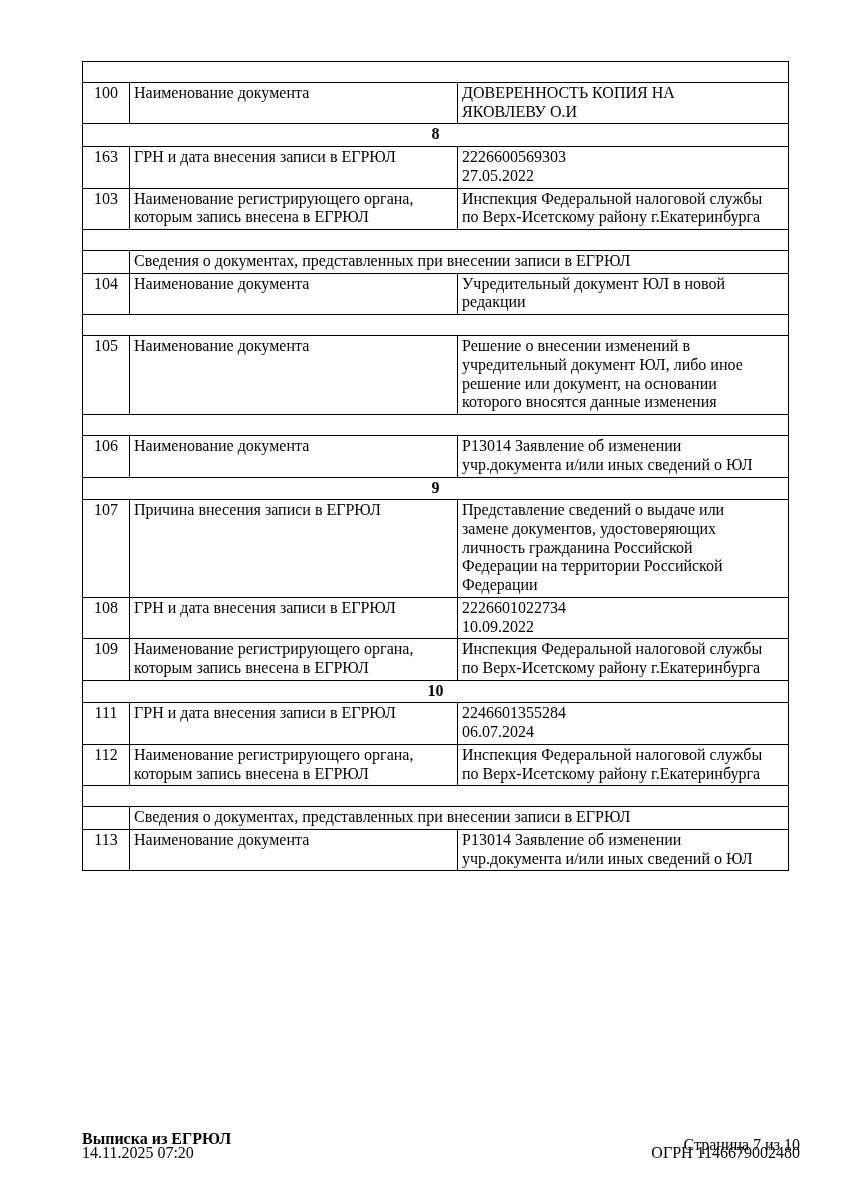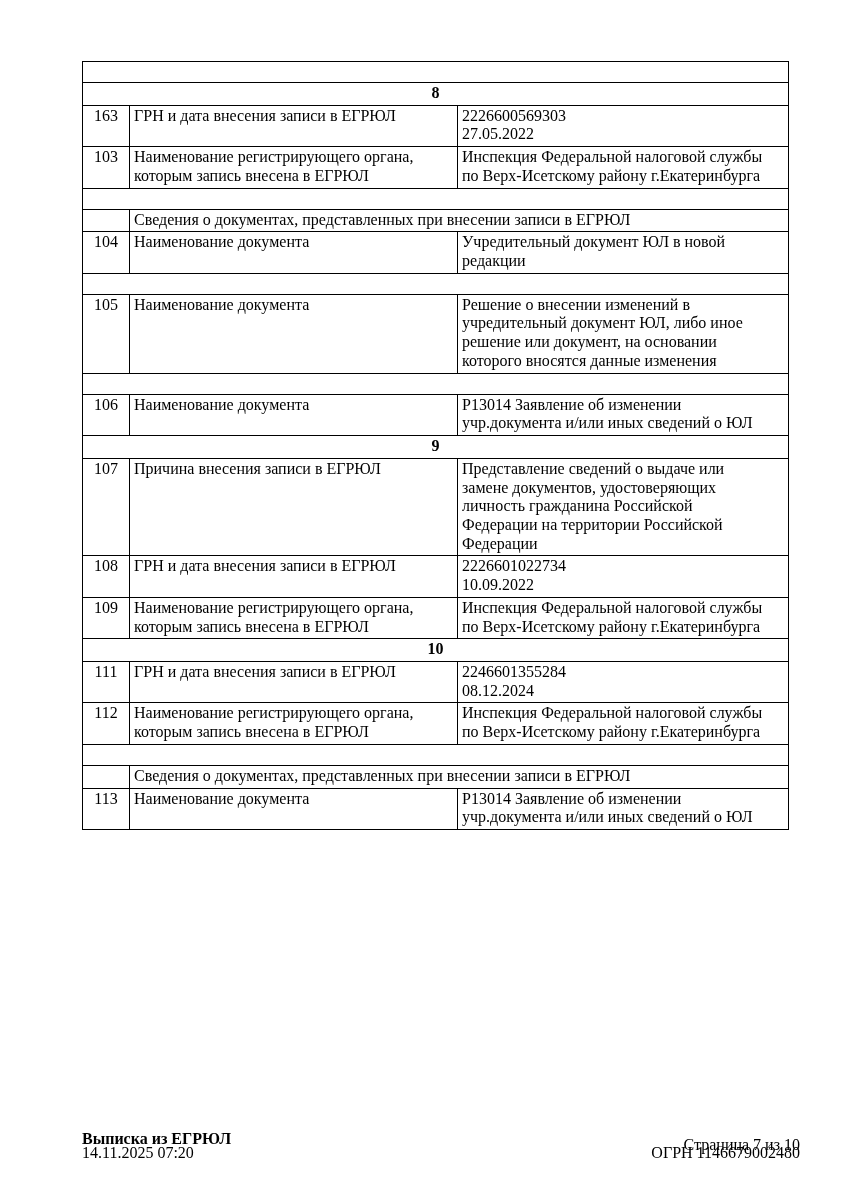--- a/index.html
+++ b/index.html
@@ -90,20 +90,26 @@
     <col style="width:47px">
     <col style="width:328px">
     <col style="width:331px">
   </colgroup>
   <tbody>
 
     <tr>
         <td class="c-spacer" colspan="3"></td>
       </tr>
 
+    <tr>
+      <td class="c-num">100</td>
+      <td>Наименование документа</td>
+      <td>ДОВЕРЕННОСТЬ КОПИЯ НА
+ЯКОВЛЕВУ О.И</td>
+    </tr>
 
     <tr>
       <td class="c-section" colspan="3">8</td>
     </tr>
 
 
     <tr>
       <td class="c-num">163</td>
       <td>ГРН и дата внесения записи в ЕГРЮЛ</td>
       <td>2226600569303
@@ -189,21 +195,21 @@
 
     <tr>
       <td class="c-section" colspan="3">10</td>
     </tr>
 
 
     <tr>
       <td class="c-num">111</td>
       <td>ГРН и дата внесения записи в ЕГРЮЛ</td>
       <td>2246601355284
-08.12.2024</td>
+06.07.2024</td>
     </tr>
 
     <tr>
       <td class="c-num">112</td>
       <td>Наименование регистрирующего органа,
 которым запись внесена в ЕГРЮЛ</td>
       <td>Инспекция Федеральной налоговой службы
 по Верх-Исетскому району г.Екатеринбурга</td>
     </tr>
 

